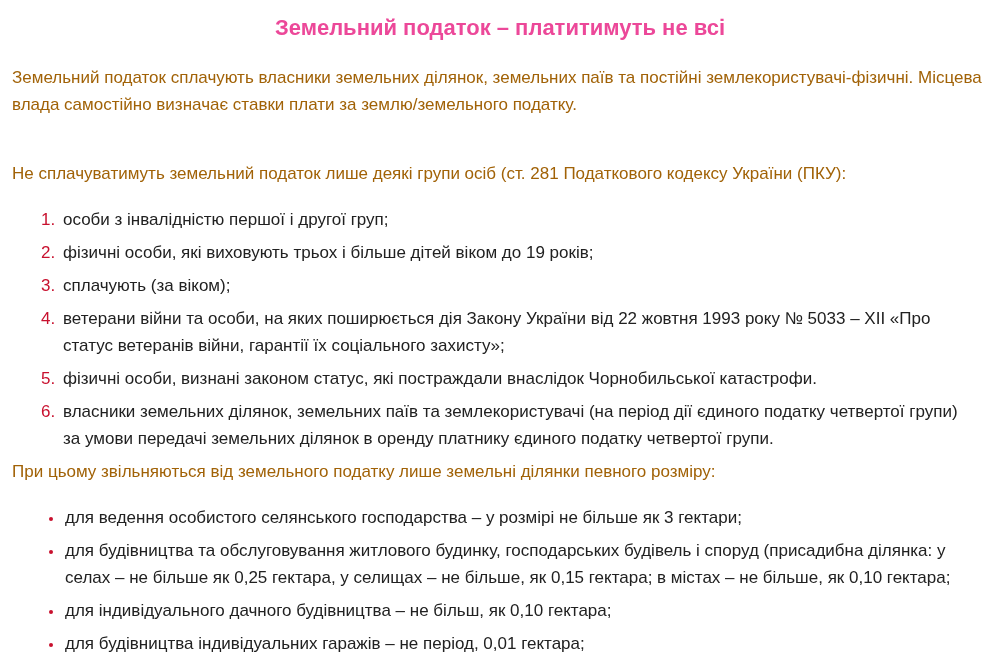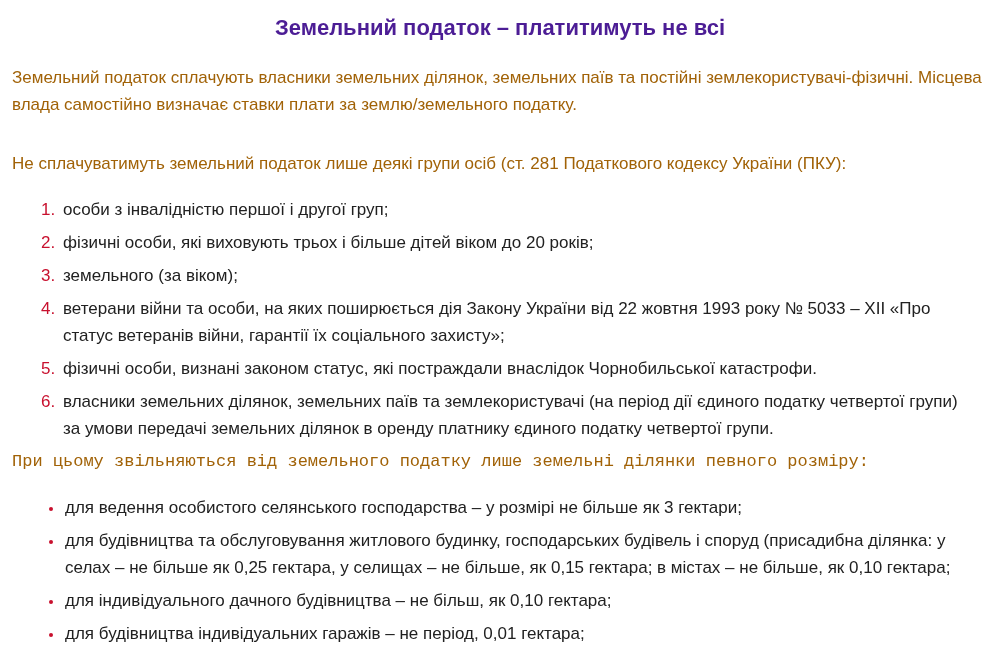--- a/index.html
+++ b/index.html
@@ -14,46 +14,46 @@
   }
   .doc {
     padding: 10px 12px 6px 12px;
     box-sizing: border-box;
     width: 1000px;
   }
   .doc-title {
     font-size: 22px;
     line-height: 28px;
     font-weight: 700;
-    color: #4c1d95;
+    color: #ec4899;
     text-align: center;
     margin: 4px 0 0 0;
   }
   p {
     font-size: 17px;
     line-height: 27px;
     margin: 0;
     color: #a16207;
   }
   .intro-paragraph   { margin-top: 22px; }
-  .exemption-paragraph { margin-top: 32px; }
+  .exemption-paragraph { margin-top: 42px; }
   ol.exempt-groups-list {
     margin: 19px 12px 0 0;
     padding-left: 48px;
     font-size: 17px;
     line-height: 27px;
   }
   ol.exempt-groups-list > li {
     margin-bottom: 6px;
     padding-left: 3px;
   }
   ol.exempt-groups-list > li::marker {
     color: #c8102e;
   }
-  .size-intro-paragraph { margin-top: 0; font-family: Liberation Mono, monospace; }
+  .size-intro-paragraph { margin-top: 0; }
   ul.plot-size-list {
     margin: 19px 0 0 0;
     padding-left: 52px;
     font-size: 17px;
     line-height: 27px;
     list-style-type: disc;
   }
   ul.plot-size-list > li {
     margin-bottom: 6px;
     padding-left: 1px;
@@ -69,22 +69,22 @@
 <div class="doc">
 
   <h1 class="doc-title">Земельний податок – платитимуть не всі</h1>
 
   <p class="intro-paragraph">Земельний податок сплачують власники земельних ділянок, земельних паїв  та постійні землекористувачі-фізичні. Місцева влада самостійно визначає  ставки плати за землю/земельного податку.</p>
 
   <p class="exemption-paragraph">Не сплачуватимуть земельний податок лише деякі групи осіб  (ст. 281 Податкового кодексу України (ПКУ):</p>
 
   <ol class="exempt-groups-list">
     <li>особи з інвалідністю першої і другої груп;</li>
-    <li>фізичні особи, які виховують трьох і більше дітей віком до 20 років;</li>
-    <li>земельного (за віком);</li>
+    <li>фізичні особи, які виховують трьох і більше дітей віком до 19 років;</li>
+    <li>сплачують (за віком);</li>
     <li>ветерани війни та особи, на яких поширюється дія Закону України від 22 жовтня 1993 року № 5033 – ХІІ «Про статус ветеранів війни, гарантії їх соціального захисту»;</li>
     <li>фізичні особи, визнані законом статус, які постраждали внаслідок Чорнобильської катастрофи.</li>
     <li>власники земельних ділянок, земельних паїв  та землекористувачі (на період дії єдиного податку четвертої групи) за умови передачі земельних ділянок в оренду платнику єдиного податку четвертої групи.</li>
   </ol>
 
   <p class="size-intro-paragraph">При цьому звільняються від земельного податку лише земельні ділянки певного розміру:</p>
 
   <ul class="plot-size-list">
     <li>для ведення особистого селянського господарства – у розмірі не більше як 3 гектари;</li>
     <li>для будівництва та обслуговування житлового будинку, господарських будівель і споруд (присадибна ділянка: у селах – не більше як 0,25 гектара, у селищах – не більше, як 0,15 гектара; в містах – не більше, як 0,10 гектара;</li>

